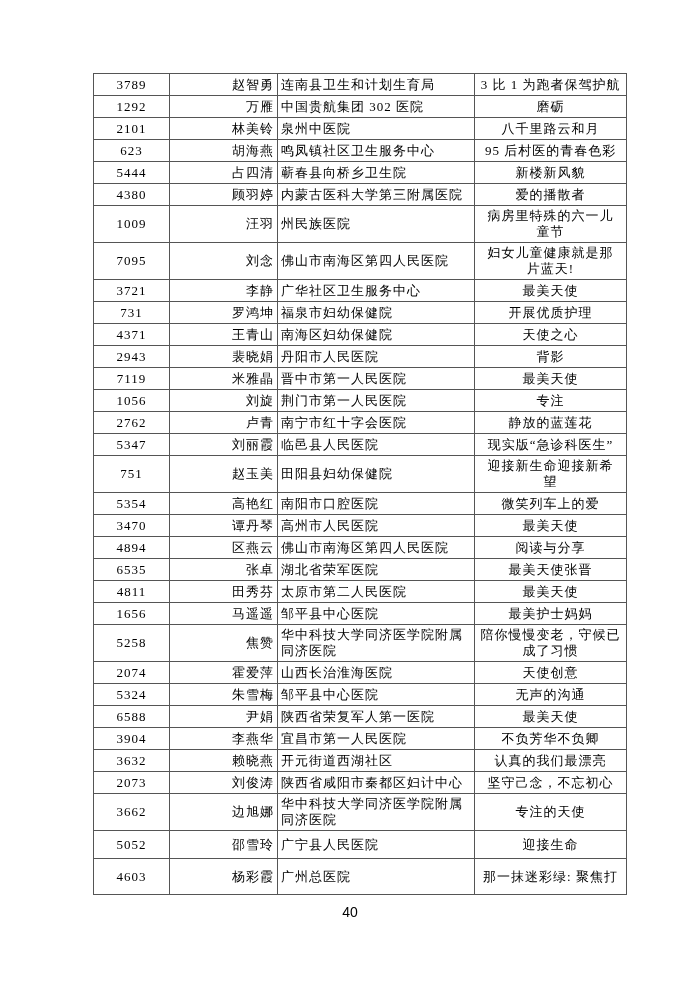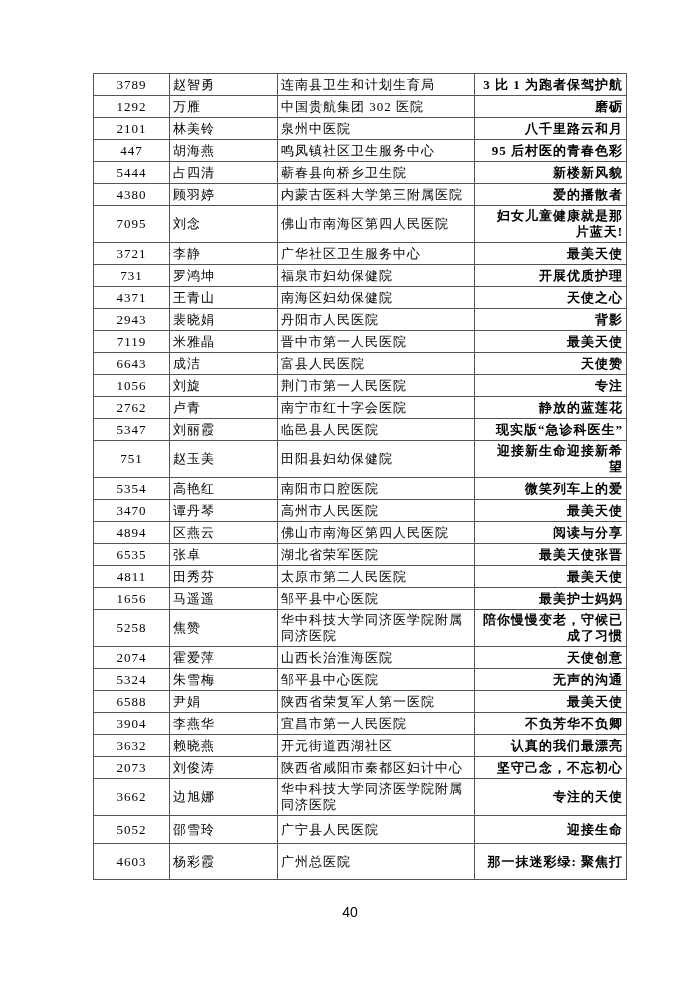--- a/index.html
+++ b/index.html
@@ -42,31 +42,30 @@
     overflow: hidden;
     height: 17px;
   }
   td.c-no {
     width: 69px;
     text-align: center;
     letter-spacing: 0.5px;
   }
   td.c-name {
     width: 101px;
-    text-align: left;
+    text-align: right;
   }
   td.c-org {
     width: 190px;
     text-align: left;
     margin-left: 8px;
   }
   td.c-title {
     width: 145px;
-    text-align: right;
-    font-weight: bold;
+    text-align: center;
   }
   table.entries tr:nth-last-child(2) td { height: 23px; }
   table.entries tr:last-child td { height: 31px; }
   .page-number {
     position: absolute;
     left: 0;
     top: 904px;
     width: 700px;
     text-align: center;
     font-size: 14px;
@@ -93,36 +92,43 @@
           <td class="c-org">中国贵航集团 302 医院</td>
           <td class="c-title">磨砺</td>
         </tr>
         <tr>
           <td class="c-no">2101</td>
           <td class="c-name">林美铃</td>
           <td class="c-org">泉州中医院</td>
           <td class="c-title">八千里路云和月</td>
         </tr>
         <tr>
-          <td class="c-no">447</td>
+          <td class="c-no">623</td>
           <td class="c-name">胡海燕</td>
           <td class="c-org">鸣凤镇社区卫生服务中心</td>
           <td class="c-title">95 后村医的青春色彩</td>
         </tr>
         <tr>
           <td class="c-no">5444</td>
           <td class="c-name">占四清</td>
           <td class="c-org">蕲春县向桥乡卫生院</td>
           <td class="c-title">新楼新风貌</td>
         </tr>
         <tr>
           <td class="c-no">4380</td>
           <td class="c-name">顾羽婷</td>
           <td class="c-org">内蒙古医科大学第三附属医院</td>
           <td class="c-title">爱的播散者</td>
+        </tr>
+        <tr>
+          <td class="c-no">1009</td>
+          <td class="c-name">汪羽</td>
+          <td class="c-org">州民族医院</td>
+          <td class="c-title">病房里特殊的六一儿
+童节</td>
         </tr>
         <tr>
           <td class="c-no">7095</td>
           <td class="c-name">刘念</td>
           <td class="c-org">佛山市南海区第四人民医院</td>
           <td class="c-title">妇女儿童健康就是那
 片蓝天!</td>
         </tr>
         <tr>
           <td class="c-no">3721</td>
@@ -146,26 +152,20 @@
           <td class="c-no">2943</td>
           <td class="c-name">裴晓娟</td>
           <td class="c-org">丹阳市人民医院</td>
           <td class="c-title">背影</td>
         </tr>
         <tr>
           <td class="c-no">7119</td>
           <td class="c-name">米雅晶</td>
           <td class="c-org">晋中市第一人民医院</td>
           <td class="c-title">最美天使</td>
-        </tr>
-        <tr>
-          <td class="c-no">6643</td>
-          <td class="c-name">成洁</td>
-          <td class="c-org">富县人民医院</td>
-          <td class="c-title">天使赞</td>
         </tr>
         <tr>
           <td class="c-no">1056</td>
           <td class="c-name">刘旋</td>
           <td class="c-org">荆门市第一人民医院</td>
           <td class="c-title">专注</td>
         </tr>
         <tr>
           <td class="c-no">2762</td>
           <td class="c-name">卢青</td>

